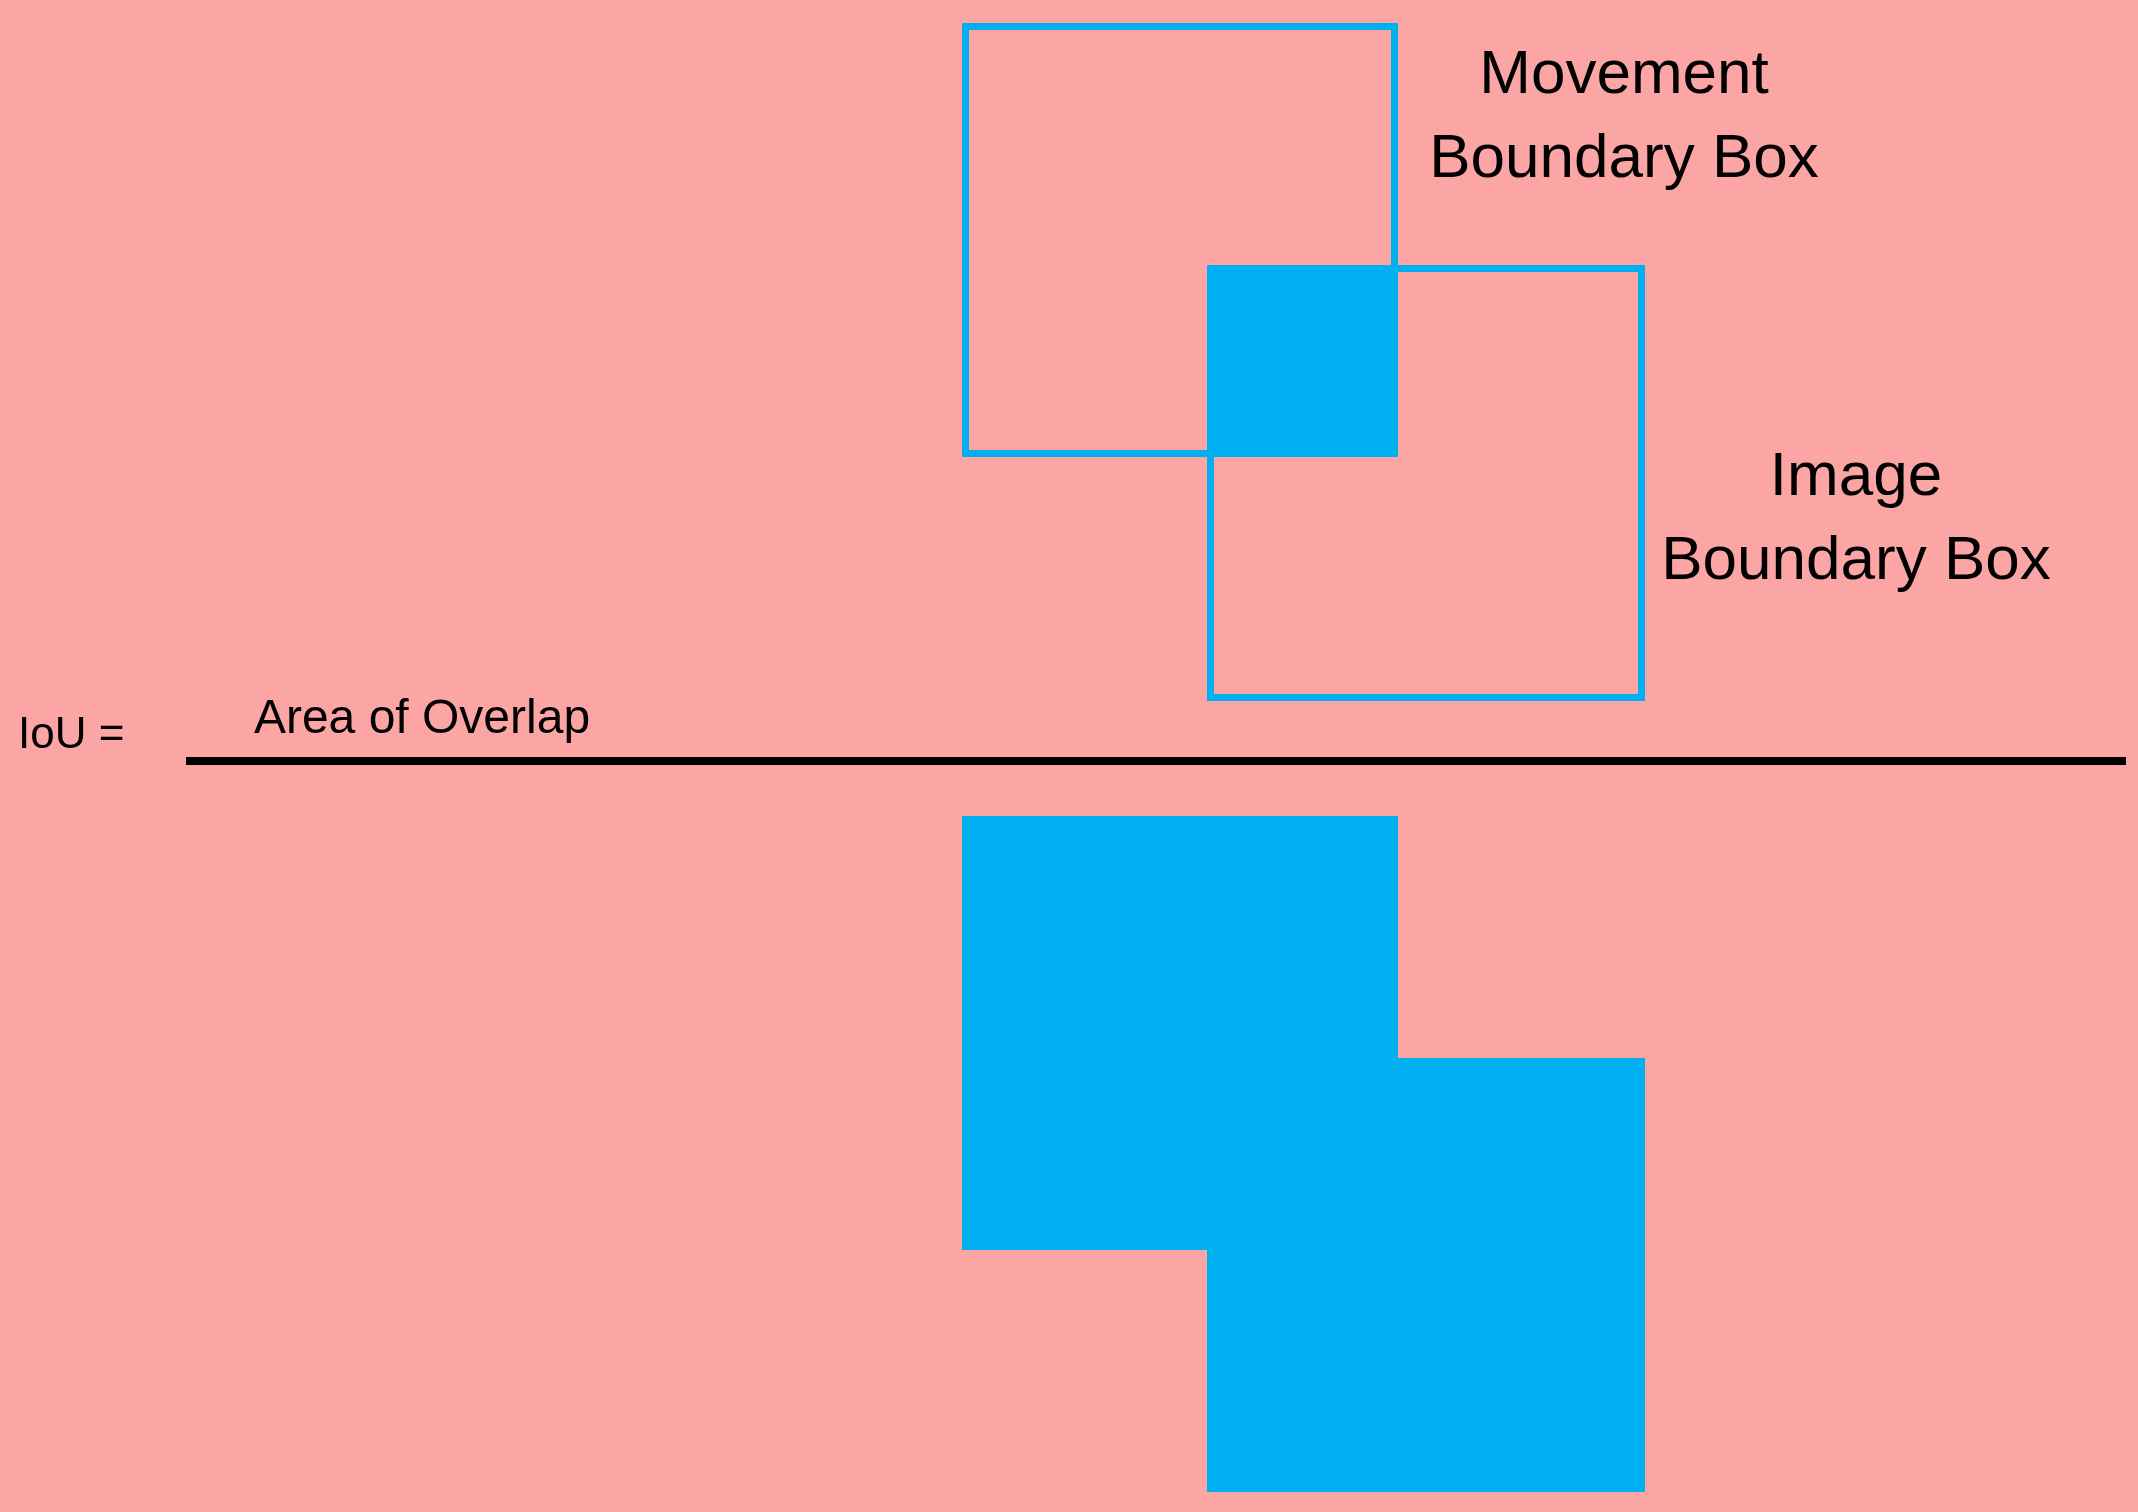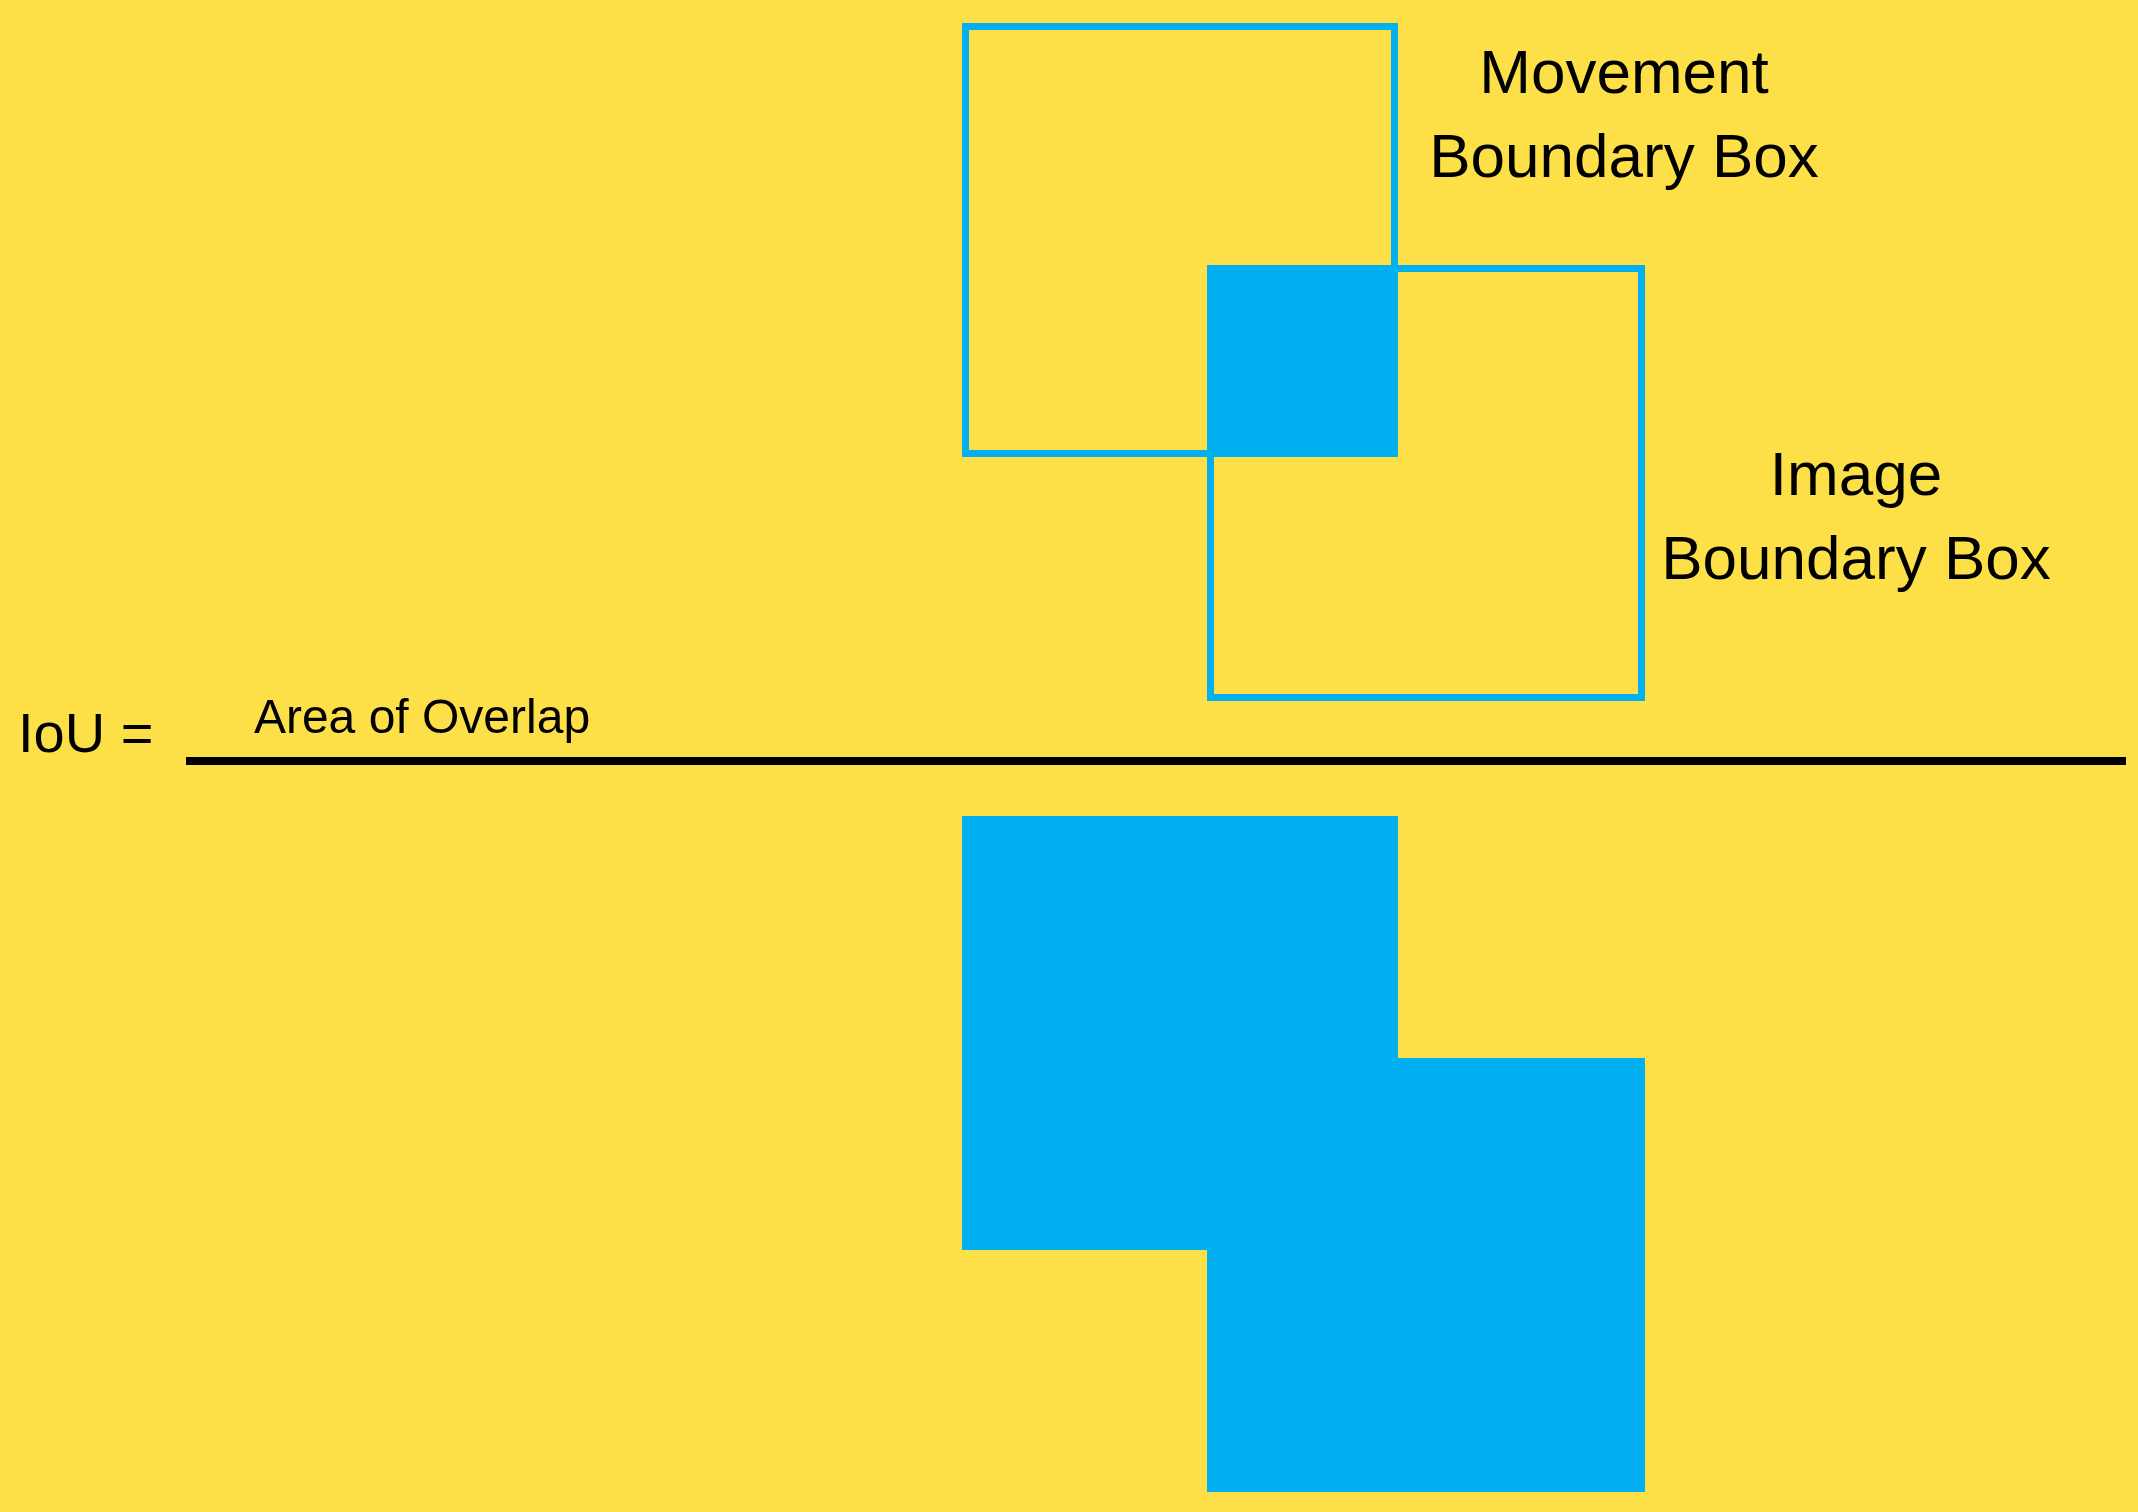--- a/index.html
+++ b/index.html
@@ -14,21 +14,21 @@
   body{
     width:2138px;
     height:1512px;
     font-family:"Liberation Sans","DejaVu Sans",sans-serif;
     color:var(--text);
   }
   .canvas{
     position:relative;
     width:2138px;
     height:1512px;
-    background:#fde047;
+    background:#fca5a5;
     overflow:hidden;
   }
   
   .overlap-fill{
     position:absolute;
     left:1207px; top:265px;
     width:191px; height:192px;
     background:var(--accent);
   }
   .bbox{
@@ -59,21 +59,21 @@
   .fig-label.movement-label{
     left:1324px; top:30px;
   }
   .fig-label.image-label{
     left:1556px; top:432px;
   }
   
   .formula-lhs{
     position:absolute;
     left:18px; top:700px;
-    font-size:56px;
+    font-size:44px;
     line-height:66px;
     white-space:nowrap;
   }
   .formula-numerator{
     position:absolute;
     left:186px; top:682px;
     width:472px;
     text-align:center;
     font-size:48px;
     line-height:70px;

